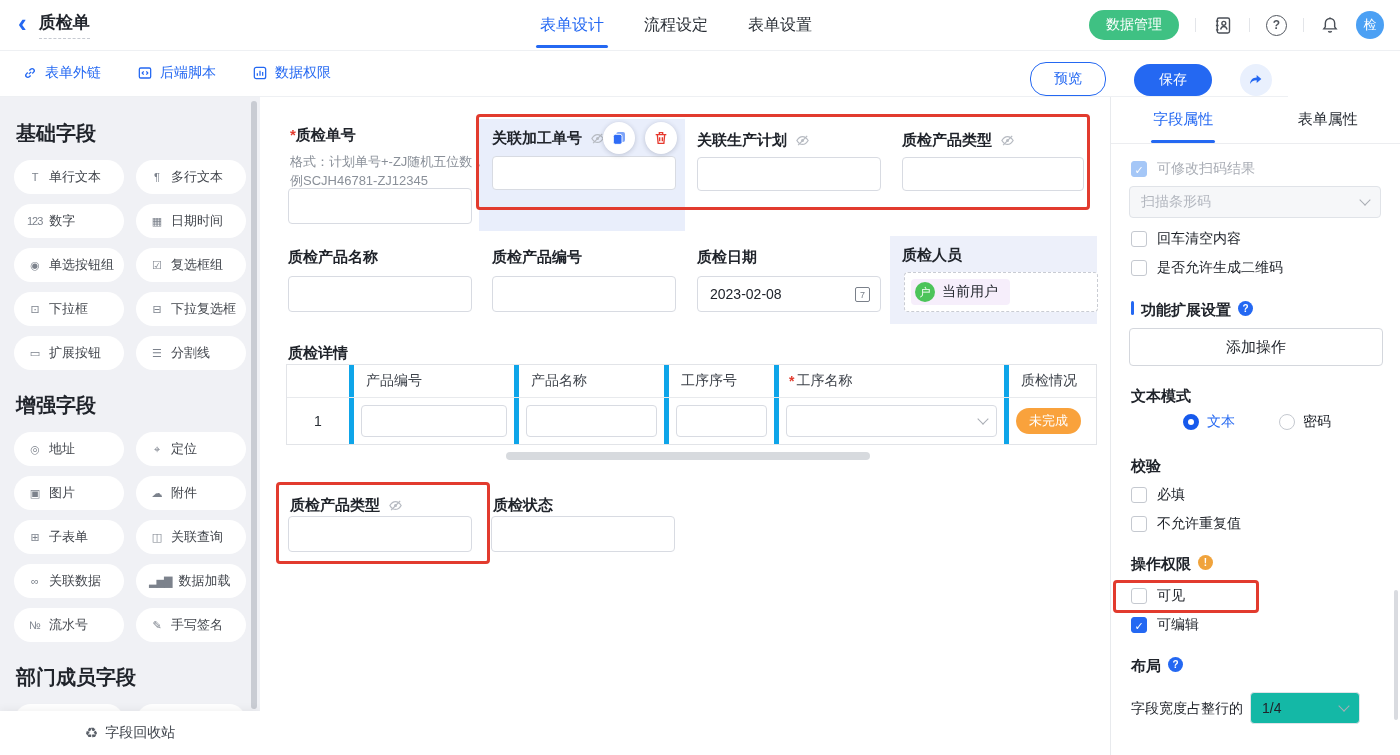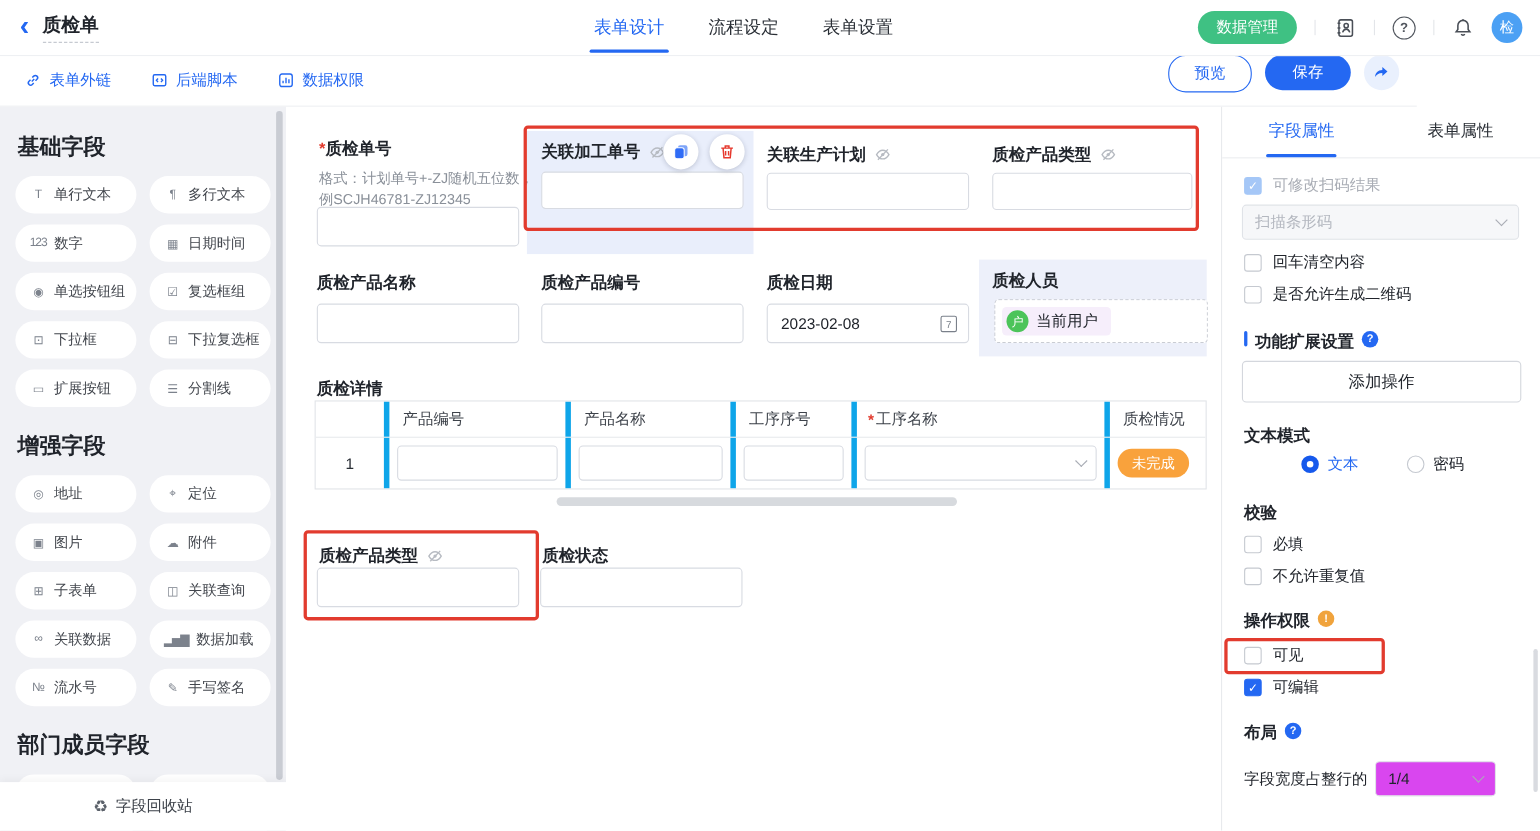--- a/index.html
+++ b/index.html
@@ -20,21 +20,21 @@
   .hdr-right{position:absolute;right:16px;top:0;height:50px;display:flex;align-items:center;gap:16px}
   .btn-green{height:30px;padding:0 17px;border-radius:15px;background:#3fc183;color:#fff;font-size:14px;display:flex;align-items:center;cursor:pointer}
   .vdiv{width:1px;height:14px;background:#e3e5e9}
   .help-circ{width:19px;height:19px;border:1.5px solid #51565e;border-radius:50%;color:#51565e;font-size:12px;font-weight:700;display:flex;align-items:center;justify-content:center;cursor:pointer}
   .avatar{width:28px;height:28px;border-radius:50%;background:#4ba0f4;color:#fff;font-size:13px;display:flex;align-items:center;justify-content:center;cursor:pointer}
 
   
   .tbar{position:absolute;top:50px;left:0;width:1288px;height:46px;background:#fff;border-bottom:1px solid #eef0f3;z-index:29}
   .tbar-links{position:absolute;left:22px;top:0;height:46px;display:flex;align-items:center;gap:36px}
   .tlink{display:flex;align-items:center;gap:7px;color:#2468f2;font-size:14px;cursor:pointer}
-  .tbar-right{position:absolute;right:16px;top:0;height:46px;display:flex;align-items:flex-start;gap:12px}
+  .tbar-right{position:absolute;right:16px;top:0;height:46px;display:flex;align-items:flex-end;gap:28px}
   .btn-outline{height:32px;width:74px;border:1px solid #2468f2;border-radius:16px;color:#2468f2;background:#fff;font-size:14px;display:flex;align-items:center;justify-content:center;cursor:pointer}
   .btn-primary{height:32px;width:78px;border-radius:16px;background:#2468f2;color:#fff;font-size:14px;display:flex;align-items:center;justify-content:center;cursor:pointer}
   .share-btn{width:32px;height:32px;border-radius:50%;background:#e9f0fd;display:flex;align-items:center;justify-content:center;cursor:pointer}
 
   
   .sidebar{position:absolute;left:0;top:96px;width:260px;height:659px;background:#f0f1f5;overflow:hidden}
   .side-inner{padding:14px 14px 0 14px}
   .sec-title{font-size:20px;font-weight:700;margin:10px 2px 0}
   .pill-grid{display:grid;grid-template-columns:1fr 1fr;gap:10px 12px;margin:13px 0 22px}
   .pill{height:34px;border-radius:17px;background:#fff;display:flex;align-items:center;gap:7px;padding:0 8px 0 13px;font-size:13px;color:#42464d;cursor:grab;white-space:nowrap}
@@ -79,21 +79,21 @@
   .ptab.active{color:#2468f2}
   .ptab.active::after{content:"";position:absolute;bottom:0;left:50%;transform:translateX(-50%);width:64px;height:3px;background:#2468f2;border-radius:2px}
   .cbrow{position:absolute;left:20px;display:flex;align-items:center;gap:10px;font-size:14px;cursor:pointer}
   .cb{width:16px;height:16px;border:1px solid #c5c9d0;border-radius:3px;background:#fff;box-sizing:border-box;flex:none;position:relative}
   .cb.checked{background:#2468f2;border-color:#2468f2}
   .cb.checked::after{content:"✓";color:#fff;font-size:11px;font-weight:700;position:absolute;left:2.5px;top:0.5px;line-height:14px}
   .cb.checked.dis{background:#a5c7f7;border-color:#a5c7f7}
   .lbl-dis{color:#a9adb5}
   .psel{position:absolute;border:1px solid #e0e3e8;border-radius:4px;display:flex;align-items:center;padding:0 11px;font-size:14px;box-sizing:border-box}
   .psel.disabled{background:#f6f7f9;color:#b3b7bf}
-  .psel.enabled{background:#d946ef;color:#20242b}
+  .psel.enabled{background:#14b8a6;color:#20242b}
   .sec-hd{position:absolute;left:20px;display:flex;align-items:flex-start;gap:7px;font-size:15px;font-weight:700}
   .blue-bar{width:3px;height:14px;background:#2468f2;border-radius:2px}
   .qi{width:15px;height:15px;border-radius:50%;background:#2468f2;color:#fff;font-size:10px;font-weight:700;display:inline-flex;align-items:center;justify-content:center;cursor:pointer}
   .qi.warn{background:#f0a33c}
   .btn-add{position:absolute;left:18px;top:232px;width:252px;height:36px;border:1px solid #d4d7dd;border-radius:4px;background:#fff;display:flex;align-items:center;justify-content:center;font-size:15px;color:#23272e;cursor:pointer}
   .radio{width:16px;height:16px;border-radius:50%;border:1px solid #c5c9d0;box-sizing:border-box;background:#fff;flex:none}
   .radio.sel{border:5px solid #1659ec}
   .rrow{position:absolute;display:flex;align-items:center;gap:8px;font-size:14px;cursor:pointer}
   .panel-scroll{position:absolute;right:2px;top:494px;width:4px;height:130px;border-radius:2px;background:#d9dbe0}
 </style>

